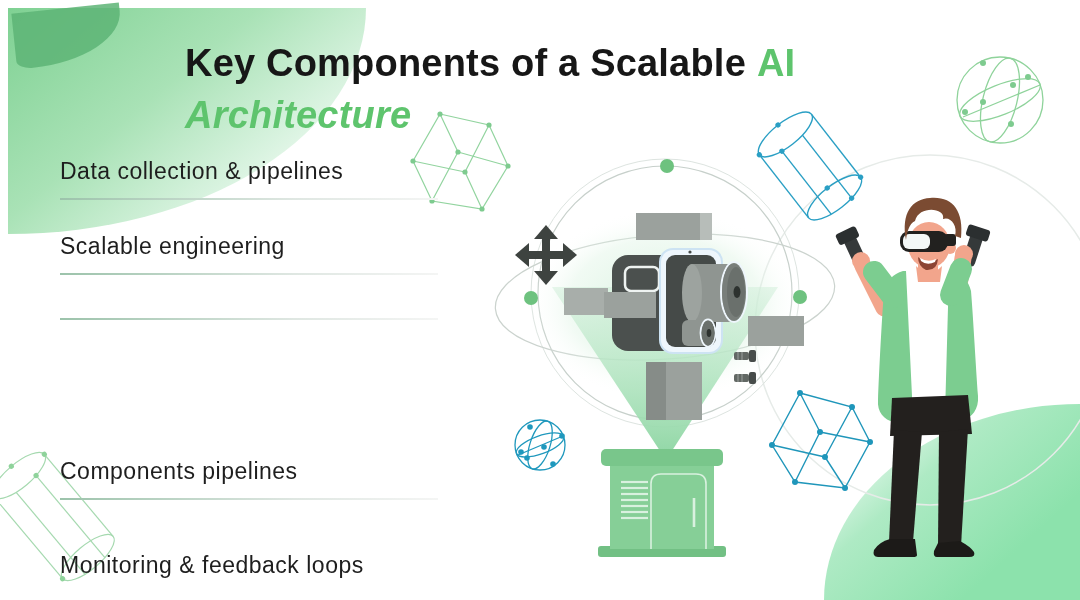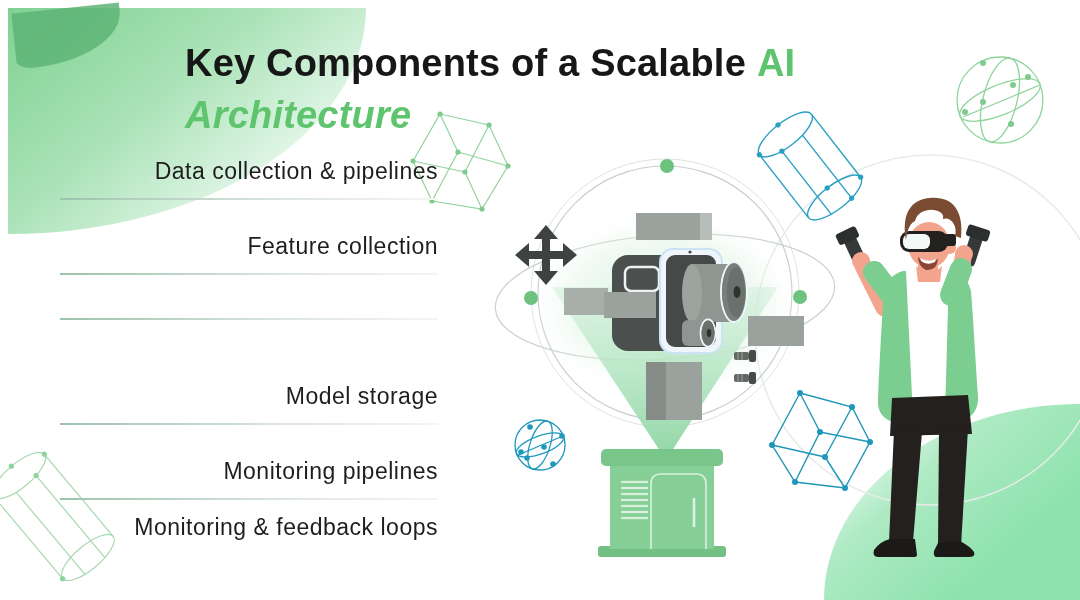--- a/index.html
+++ b/index.html
@@ -22,24 +22,24 @@
     background:linear-gradient(318deg,#8ce2ac 25%,#aeeac4 62%,rgba(255,255,255,0) 92%);
     border-radius:100% 0 0 0;
   }
   
   .title{position:absolute;left:185px;top:12px;font-weight:800;font-size:38px;
     line-height:52px;letter-spacing:.2px;color:#171717;z-index:3;}
   .title .ai{color:#5ec46d;margin-left:11px;}
   .title .line2{color:#5ec46d;font-style:italic;}
   
   .list-item{position:absolute;left:60px;width:378px;z-index:3;}
-  .list-item .label{font-size:23px;line-height:30px;letter-spacing:.5px;color:#1e1e1e;text-align:right;}
+  .list-item .label{font-size:23px;line-height:30px;letter-spacing:.5px;color:#1e1e1e;}
   .list-item .rule{height:2px;margin-top:12px;
     background:linear-gradient(90deg,#9cc3ab 0%,#dfe7e2 62%,#f4f5f4 100%);}
-  .i1{top:156px}.i2{top:231px}.i3{top:306px}.i4{top:381px}.i5{top:456px}.i6{top:512px}
+  .i1{top:156px}.i2{top:231px}.i3{top:306px}.i4{top:381px}.i5{top:456px}.i6{top:550px}
   
   #scene{position:absolute;left:0;top:0;z-index:2;pointer-events:none;}
 </style>
 </head>
 <body>
 
 <div id="canvas">
 
   <div class="blob-tl"></div>
   <div class="blob-tl-accent"></div>
@@ -291,31 +291,27 @@
   <h1 class="title">
     <div><span>Key Components of a Scalable</span><span class="ai">AI</span></div>
     <div class="line2">Architecture</div>
   </h1>
 
   <div class="list-item i1">
     <div class="label">Data collection &amp; pipelines</div>
     <div class="rule"></div>
   </div>
   <div class="list-item i2">
-    <div class="label">Feature collection</div>
+    <div class="label">Scalable engineering</div>
     <div class="rule"></div>
   </div>
   <div class="list-item i3">
     <div class="rule"></div>
   </div>
-  <div class="list-item i4">
-    <div class="label">Model storage</div>
-    <div class="rule"></div>
-  </div>
   <div class="list-item i5">
-    <div class="label">Monitoring pipelines</div>
+    <div class="label">Components pipelines</div>
     <div class="rule"></div>
   </div>
   <div class="list-item i6">
     <div class="label">Monitoring &amp; feedback loops</div>
   </div>
 
 </div>
 
 </body></html>

